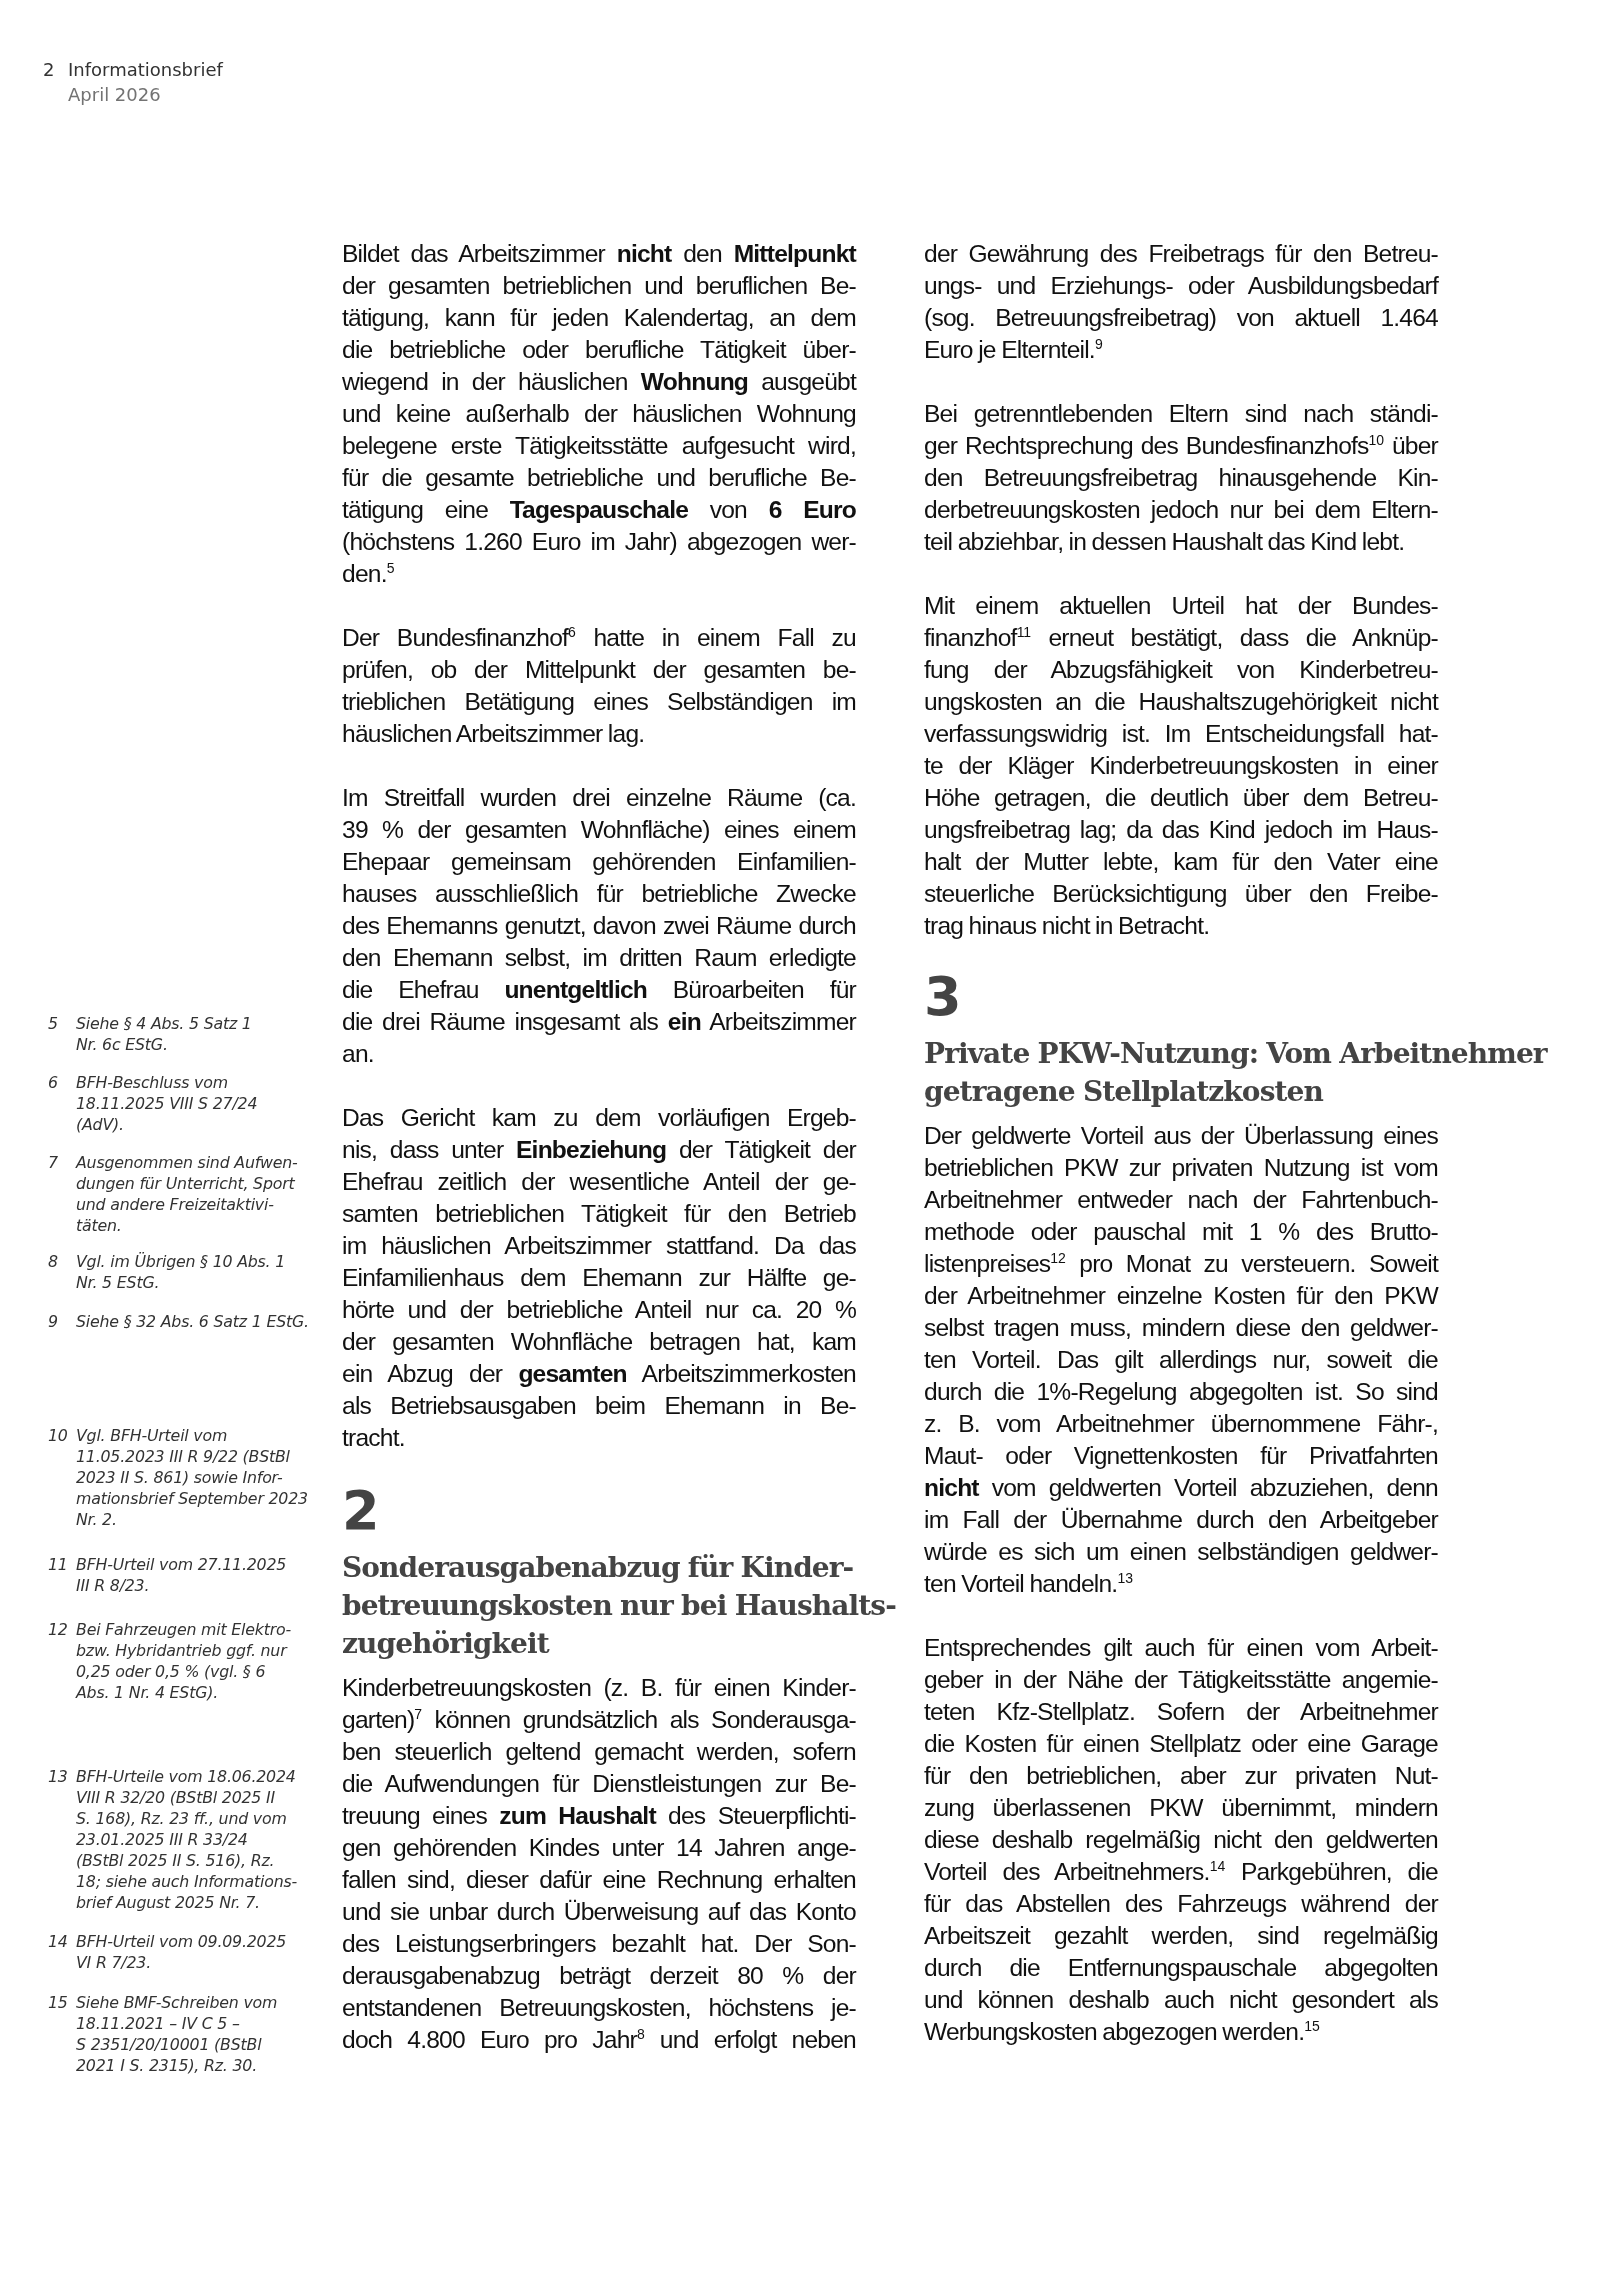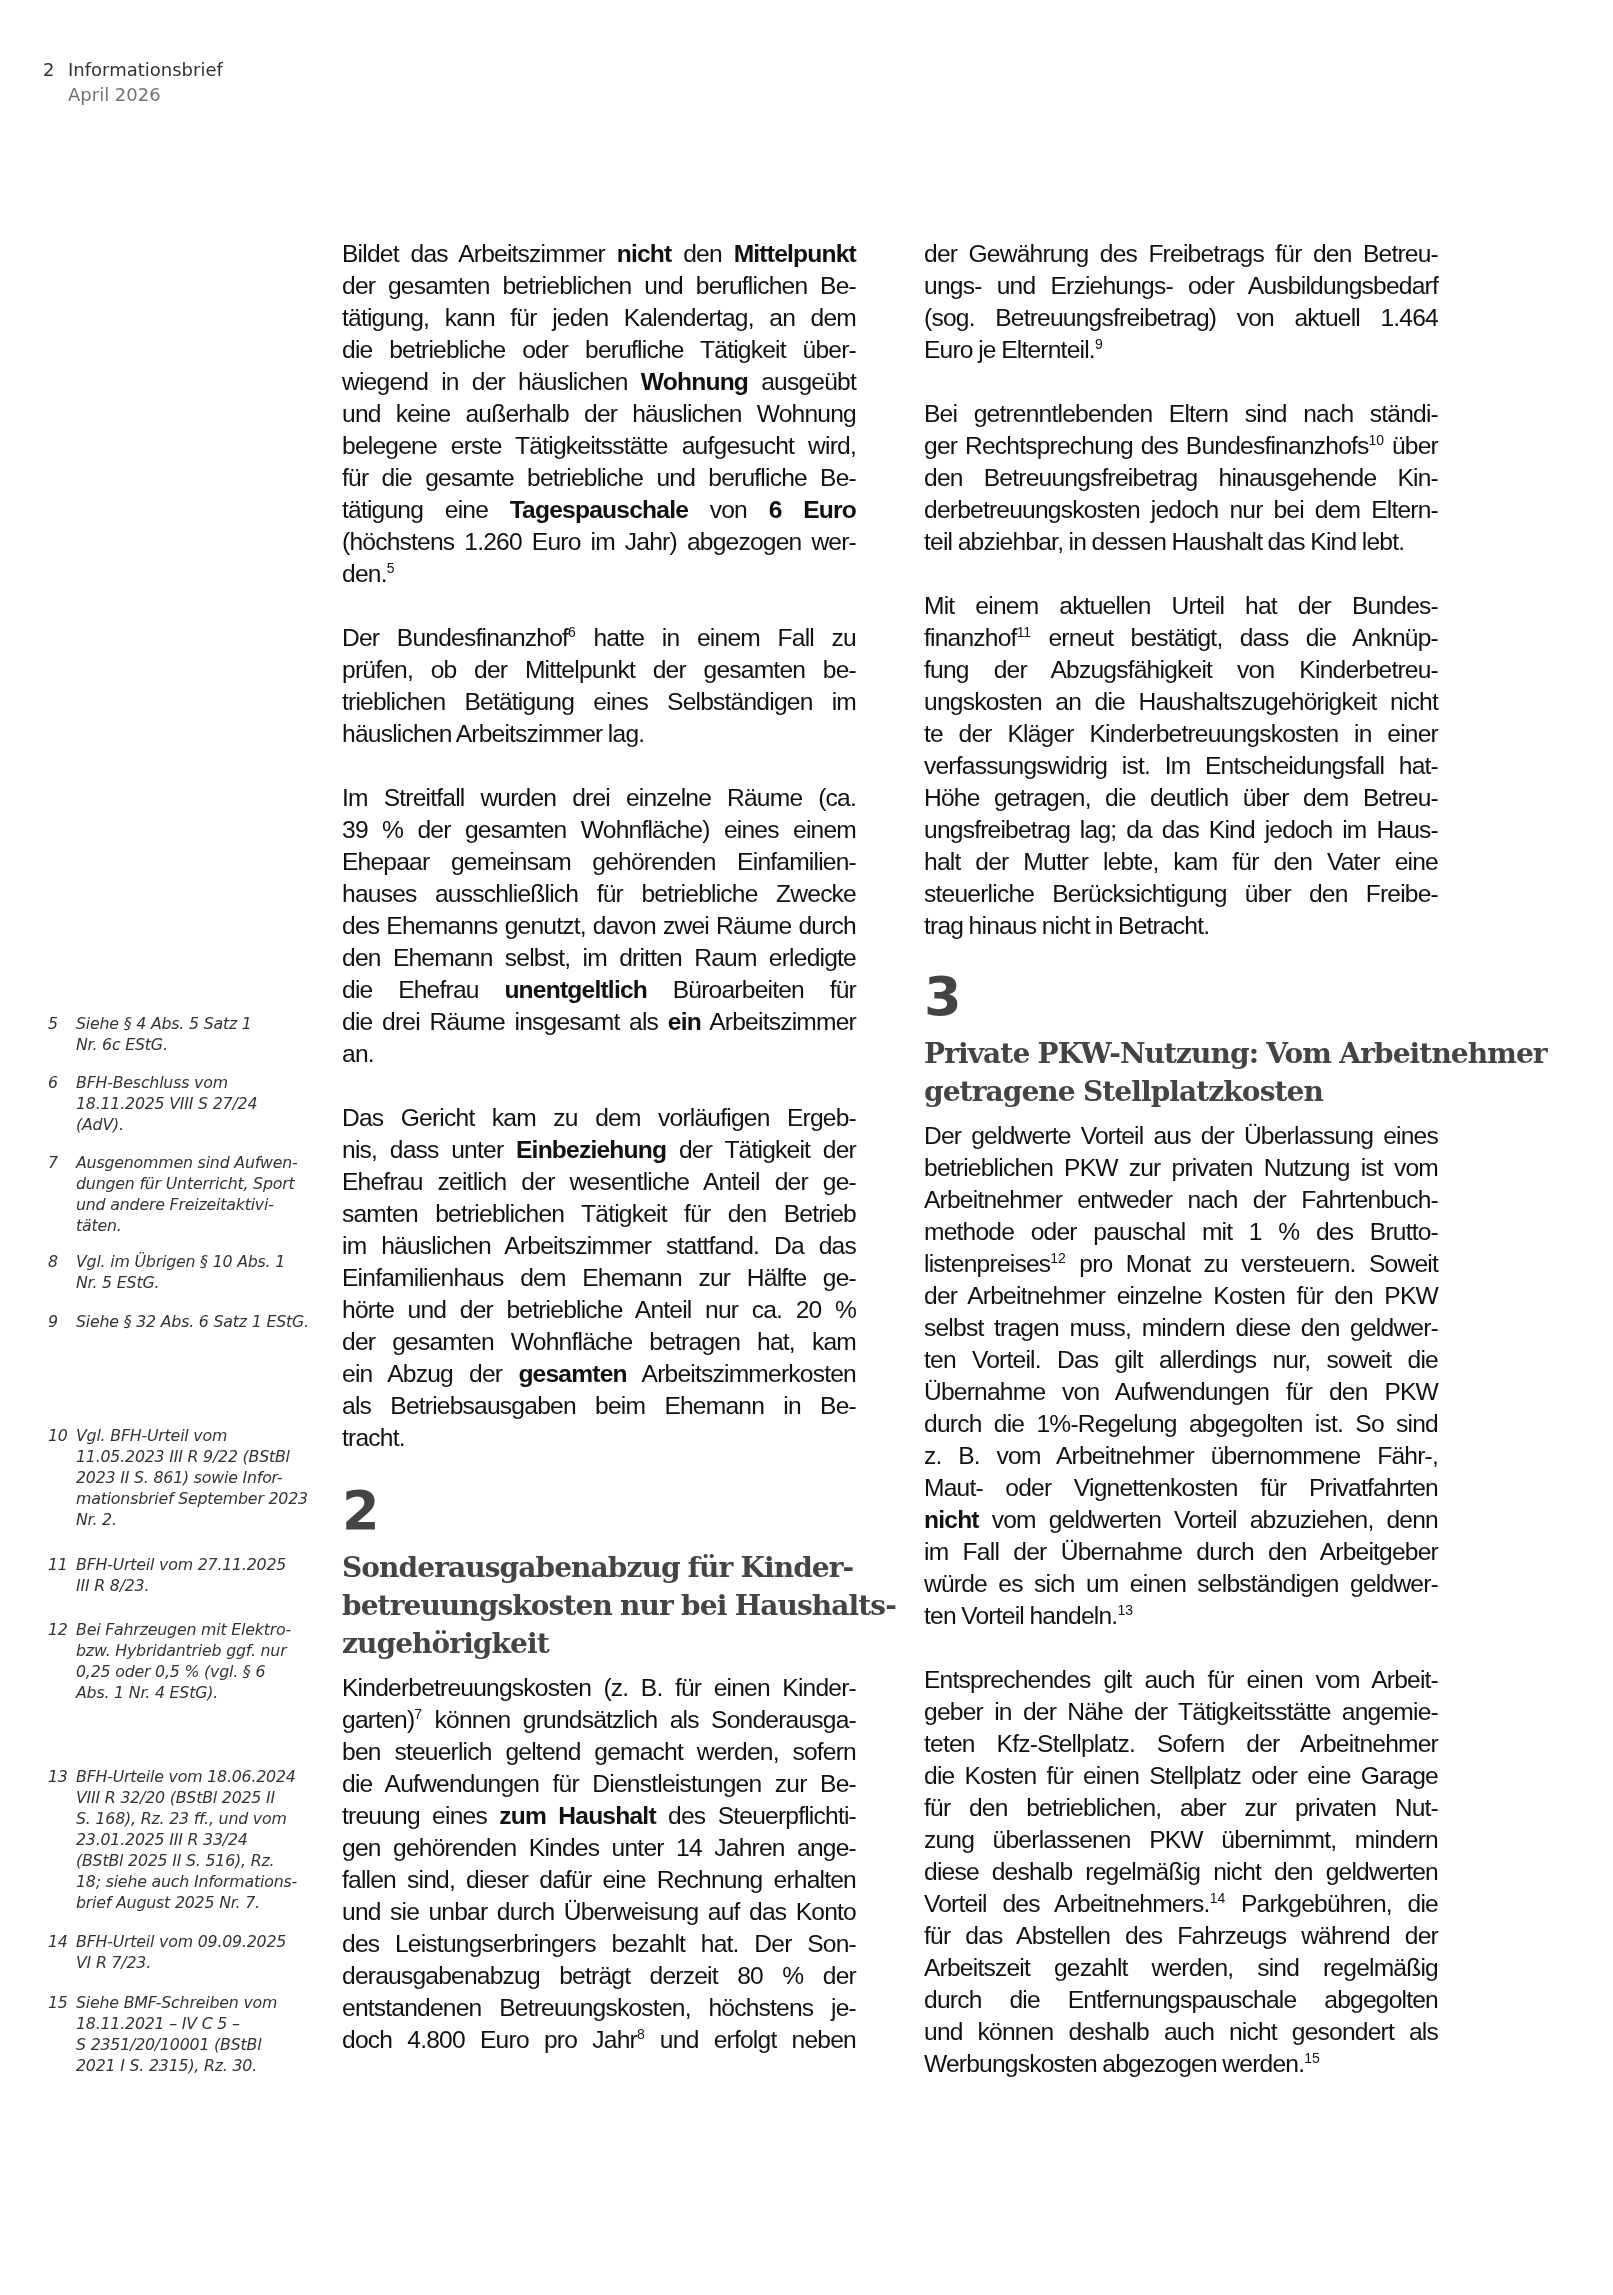--- a/index.html
+++ b/index.html
@@ -217,22 +217,22 @@
     <span class="ln">den Betreuungsfreibetrag hinausgehende Kin-</span>
     <span class="ln">derbetreuungskosten jedoch nur bei dem Eltern-</span>
     <span class="ln last">teil abziehbar, in dessen Haushalt das Kind lebt.</span>
   </div>
 
   <div class="par" style="margin-bottom:28px">
     <span class="ln">Mit einem aktuellen Urteil hat der Bundes-</span>
     <span class="ln"><span>finanzhof</span><sup>11</sup><span> erneut bestätigt, dass die Anknüp-</span></span>
     <span class="ln">fung der Abzugsfähigkeit von Kinderbetreu-</span>
     <span class="ln">ungskosten an die Haushaltszugehörigkeit nicht</span>
+    <span class="ln">verfassungswidrig ist. Im Entscheidungsfall hat-</span>
     <span class="ln">te der Kläger Kinderbetreuungskosten in einer</span>
-    <span class="ln">verfassungswidrig ist. Im Entscheidungsfall hat-</span>
     <span class="ln">Höhe getragen, die deutlich über dem Betreu-</span>
     <span class="ln">ungsfreibetrag lag; da das Kind jedoch im Haus-</span>
     <span class="ln">halt der Mutter lebte, kam für den Vater eine</span>
     <span class="ln">steuerliche Berücksichtigung über den Freibe-</span>
     <span class="ln last">trag hinaus nicht in Betracht.</span>
   </div>
 
   <div>
     <div class="secnum">3</div>
     <div class="sechead">
@@ -241,21 +241,20 @@
     </div>
     <div class="par">
       <span class="ln">Der geldwerte Vorteil aus der Überlassung eines</span>
       <span class="ln">betrieblichen PKW zur privaten Nutzung ist vom</span>
       <span class="ln">Arbeitnehmer entweder nach der Fahrtenbuch-</span>
       <span class="ln">methode oder pauschal mit 1 % des Brutto-</span>
       <span class="ln"><span>listenpreises</span><sup>12</sup><span> pro Monat zu versteuern. Soweit</span></span>
       <span class="ln">der Arbeitnehmer einzelne Kosten für den PKW</span>
       <span class="ln">selbst tragen muss, mindern diese den geldwer-</span>
       <span class="ln">ten Vorteil. Das gilt allerdings nur, soweit die</span>
-      <span class="ln">Übernahme von Aufwendungen für den PKW</span>
       <span class="ln">durch die 1%-Regelung abgegolten ist. So sind</span>
       <span class="ln">z. B. vom Arbeitnehmer übernommene Fähr-,</span>
       <span class="ln">Maut- oder Vignettenkosten für Privatfahrten</span>
       <span class="ln"><b>nicht</b><span> vom geldwerten Vorteil abzuziehen, denn</span></span>
       <span class="ln">im Fall der Übernahme durch den Arbeitgeber</span>
       <span class="ln">würde es sich um einen selbständigen geldwer-</span>
       <span class="ln last"><span>ten Vorteil handeln.</span><sup>13</sup></span>
     </div>
     <div class="par">
       <span class="ln">Entsprechendes gilt auch für einen vom Arbeit-</span>

